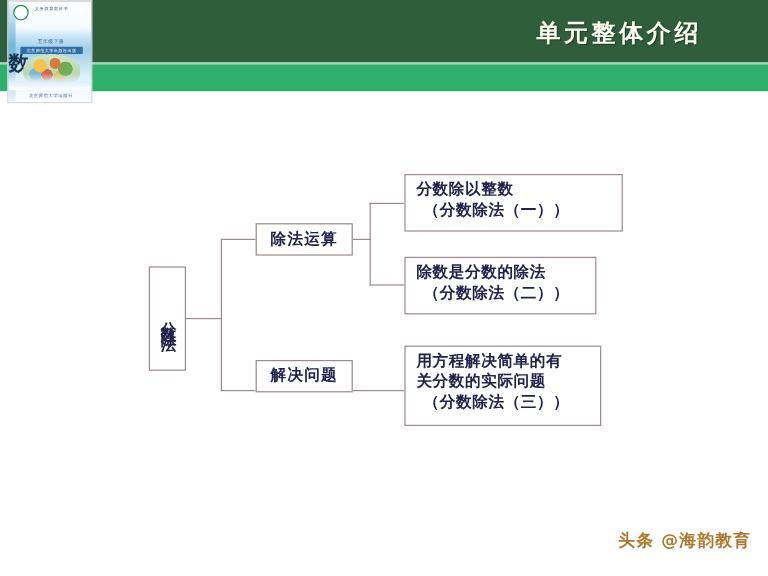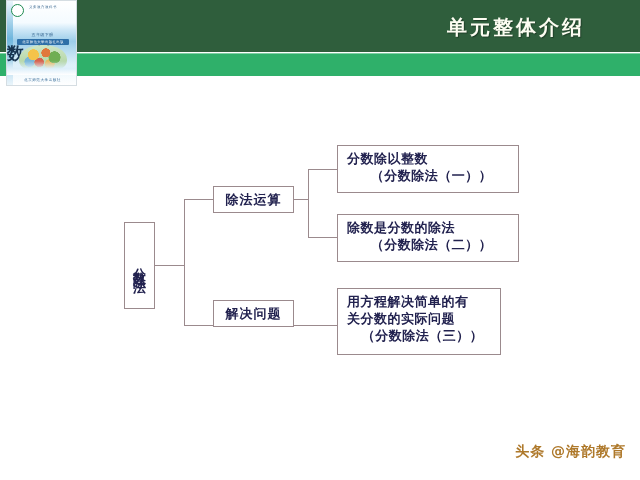--- a/index.html
+++ b/index.html
@@ -212,24 +212,24 @@
   #node-branch-2 { left: 213px; top: 300px; }
   
   .leaf-node {
     padding: 4px 8px 17px 9px;
     font-size: 13px;
     line-height: 17px;
     letter-spacing: 0.5px;
     text-align: left;
   }
   #node-leaf-1 { left: 337px; top: 145px; width: 182px; height: 48px; }
-  #node-leaf-2 { left: 337px; top: 214px; width: 182px; height: 48px; }
+  #node-leaf-2 { left: 337px; top: 214px; width: 160px; height: 48px; }
   #node-leaf-3 { left: 337px; top: 288px; width: 164px; height: 67px; }
   .leaf-node .line { white-space: nowrap; }
-  .leaf-node .line.indented { padding-left: 6px; text-align: center; }
+  .leaf-node .line.indented { padding-left: 6px; }
 
   
   .conn {
     position: absolute;
     background: #9b8a8d;
     z-index: 1;
   }
   .conn.h { height: 1px; }
   .conn.v { width: 1px; }
 

